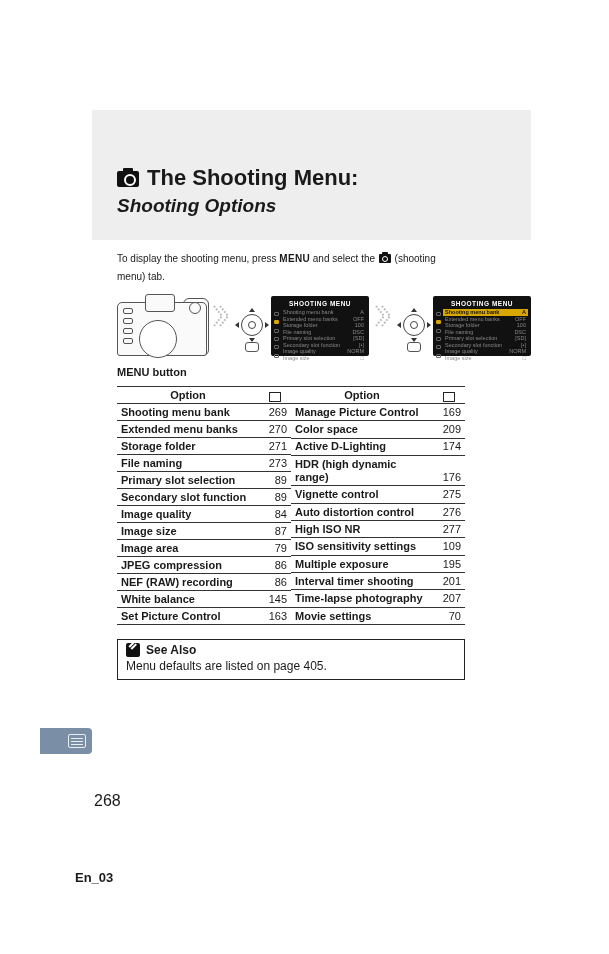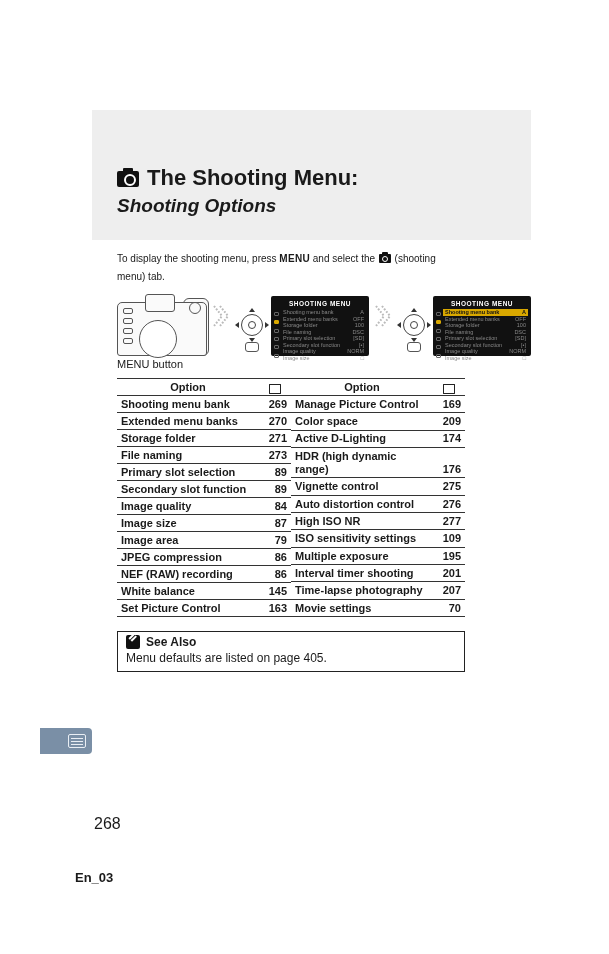--- a/index.html
+++ b/index.html
@@ -94,22 +94,22 @@
     border-radius: 50%;
   }
   .illus-row {
     margin-top: 10px;
     display: flex;
     align-items: flex-start;
     gap: 6px;
   }
   .illus-label {
     font-size: 11px;
-    font-weight: 400;
-    margin-top: 2px;
+    font-weight: 700;
+    margin-top: 10px;
     font-family: "Arial Narrow", Arial, sans-serif;
   }
   .cam-top {
     width: 90px; height: 60px;
     position: relative;
   }
   .cam-body-shape {
     position: absolute; left: 0; right: 0; top: 6px; bottom: 0;
     border: 1.2px solid #555;
     border-radius: 5px 5px 3px 3px;
@@ -260,21 +260,21 @@
     line-height: 13px;
   }
   table.opts th {
     font-weight: 700;
     text-align: center;
   }
   table.opts th:nth-child(2),
   table.opts td:nth-child(2) {
     width: 32px;
     text-align: right;
-    font-weight: 700;
+    font-weight: 400;
   }
   table.opts th:nth-child(2) {
     text-align: center;
   }
   table.opts td:first-child {
     font-weight: 700;
   }
   table.opts thead th {
     border-top: 0.7px solid #333;
   }
@@ -342,21 +342,21 @@
     position: relative;
   }
   .side-tab-inner::before {
     content: "";
     position: absolute; left: 2px; right: 2px; top: 3px;
     height: 1.2px; background: #e9eef4;
     box-shadow: 0 3px 0 #e9eef4, 0 6px 0 #e9eef4;
   }
   .page-number {
     position: absolute;
-    left: 94px; top: 815px;
+    left: 94px; top: 792px;
     font-size: 16px;
   }
   .footer-code {
     position: absolute;
     left: 75px; top: 870px;
     font-size: 13px;
     font-weight: 700;
   }
 </style>
 </head>

